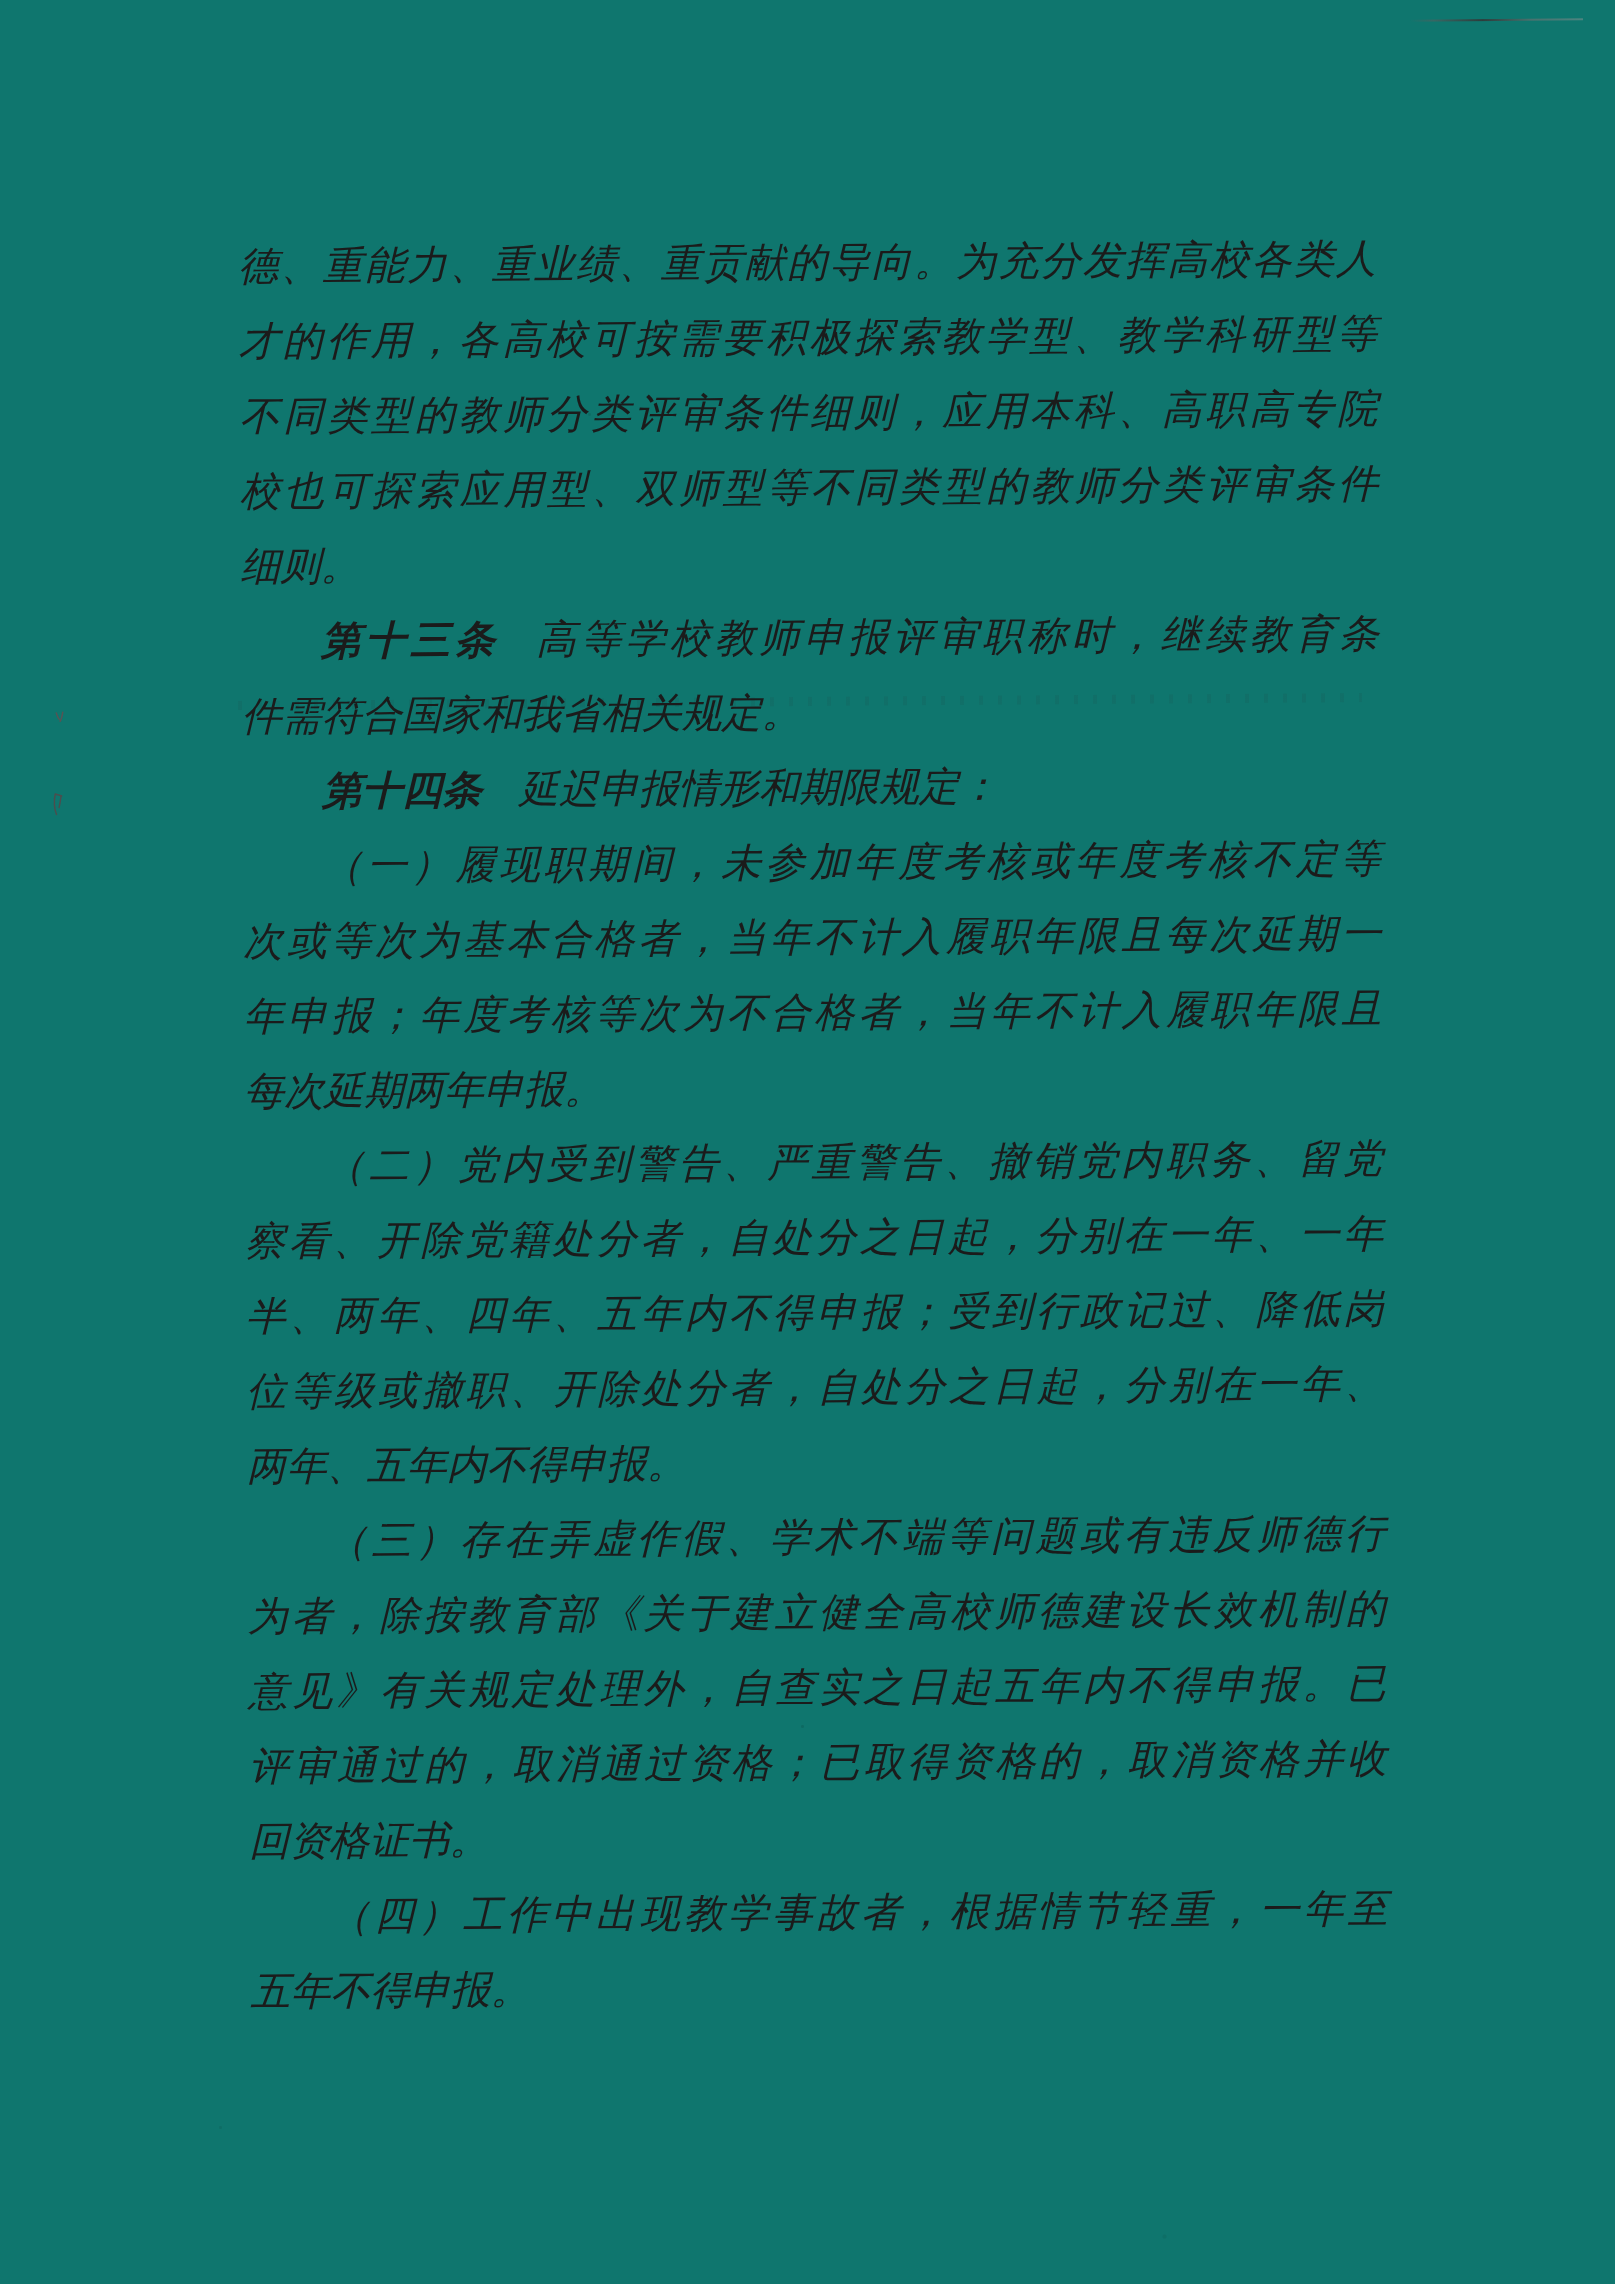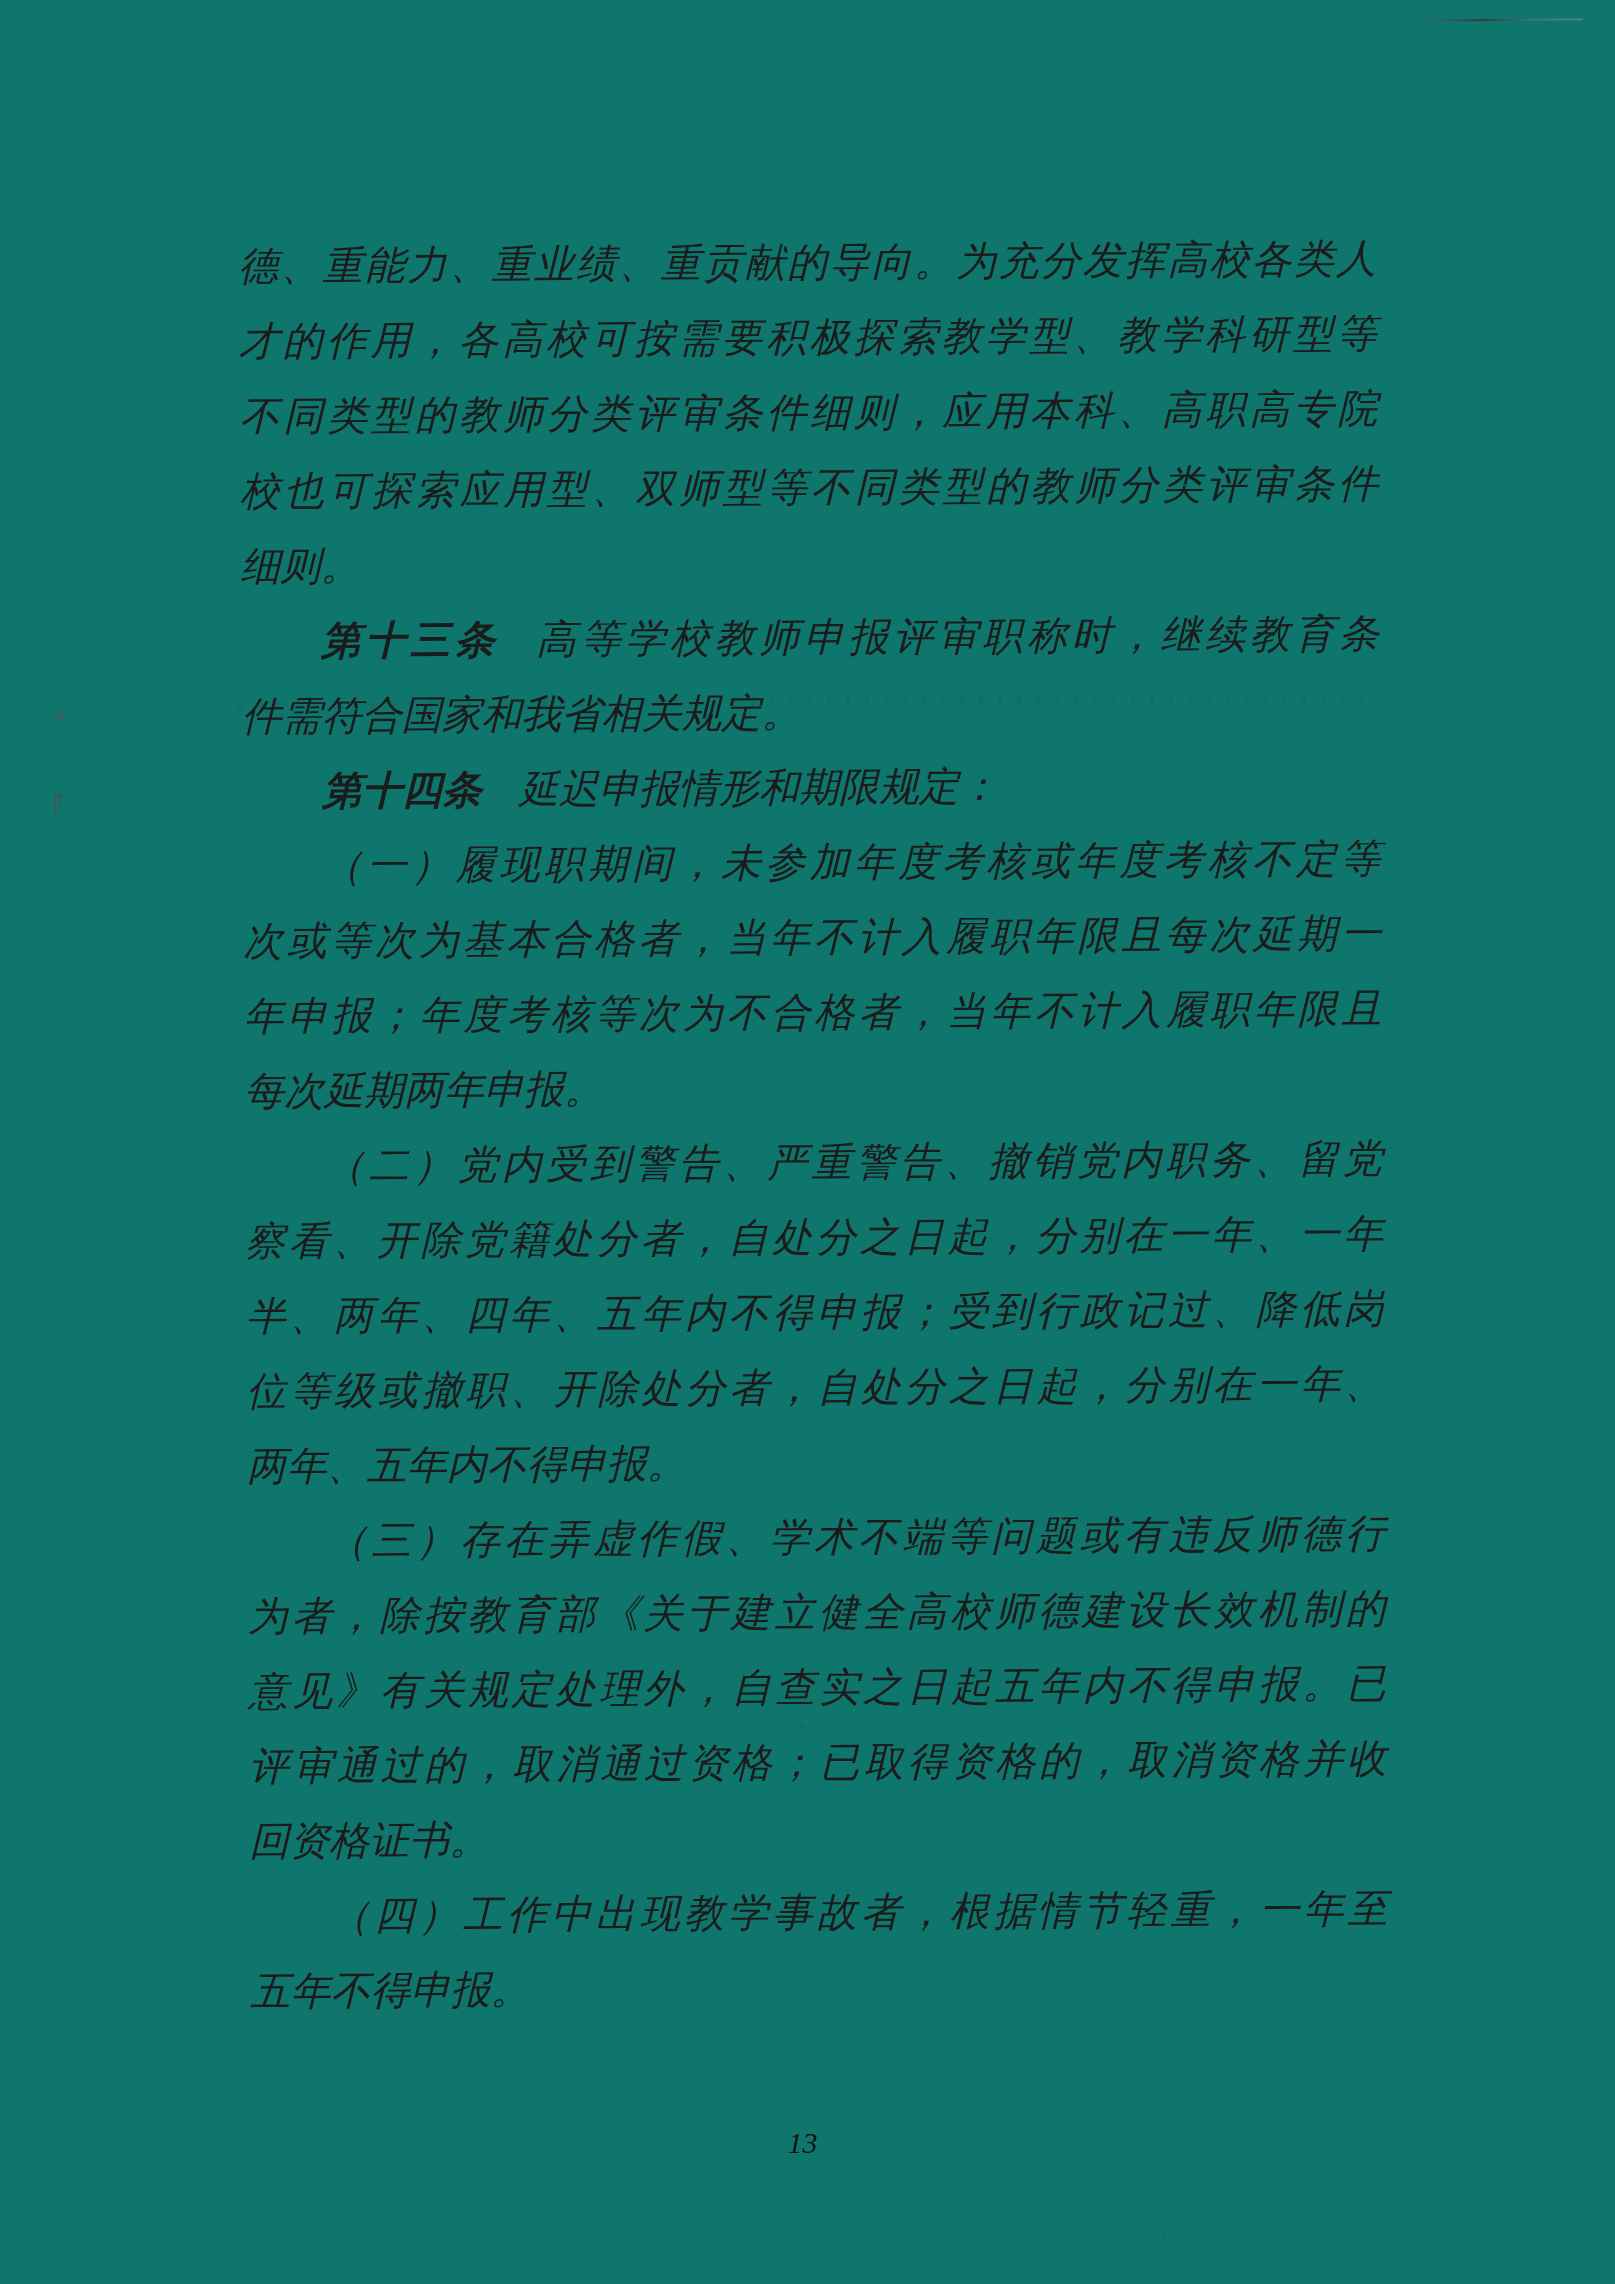--- a/index.html
+++ b/index.html
@@ -133,16 +133,15 @@
     <div class="line">两年、五年内不得申报。</div>
     <div class="line full indent">（三）存在弄虚作假、学术不端等问题或有违反师德行</div>
     <div class="line full">为者，除按教育部《关于建立健全高校师德建设长效机制的</div>
     <div class="line full">意见》有关规定处理外，自查实之日起五年内不得申报。已</div>
     <div class="line full">评审通过的，取消通过资格；已取得资格的，取消资格并收</div>
     <div class="line">回资格证书。</div>
     <div class="line full indent">（四）工作中出现教学事故者，根据情节轻重，一年至</div>
     <div class="line">五年不得申报。</div>
   </div>
 
-  <div class="page-number">13</div>
 
 </div>
 
 
 </body></html>

